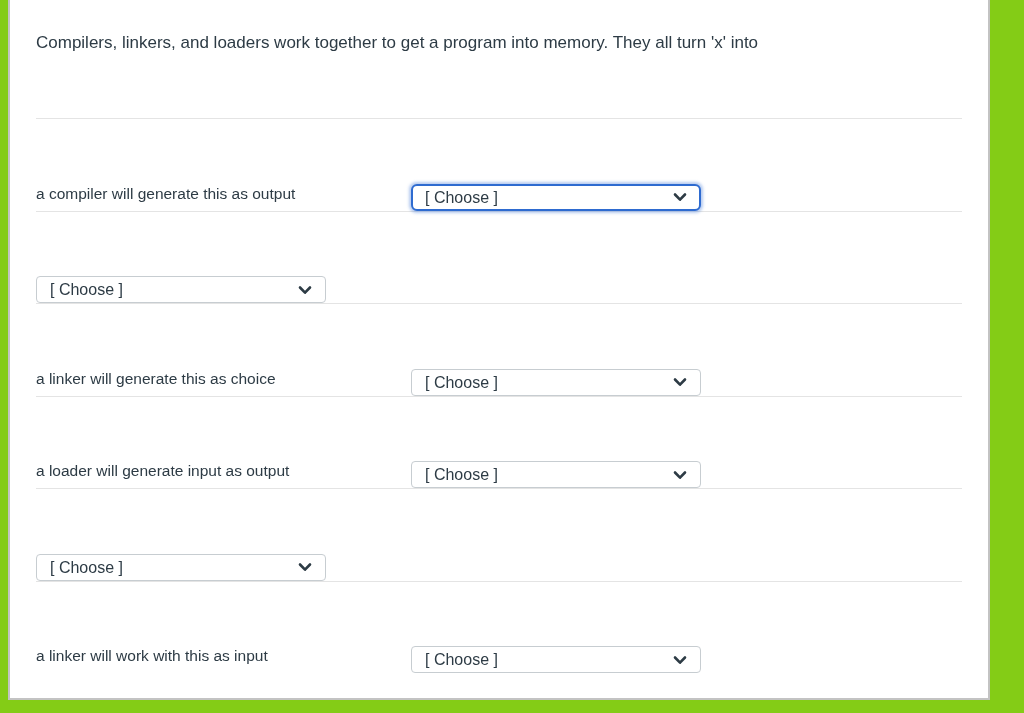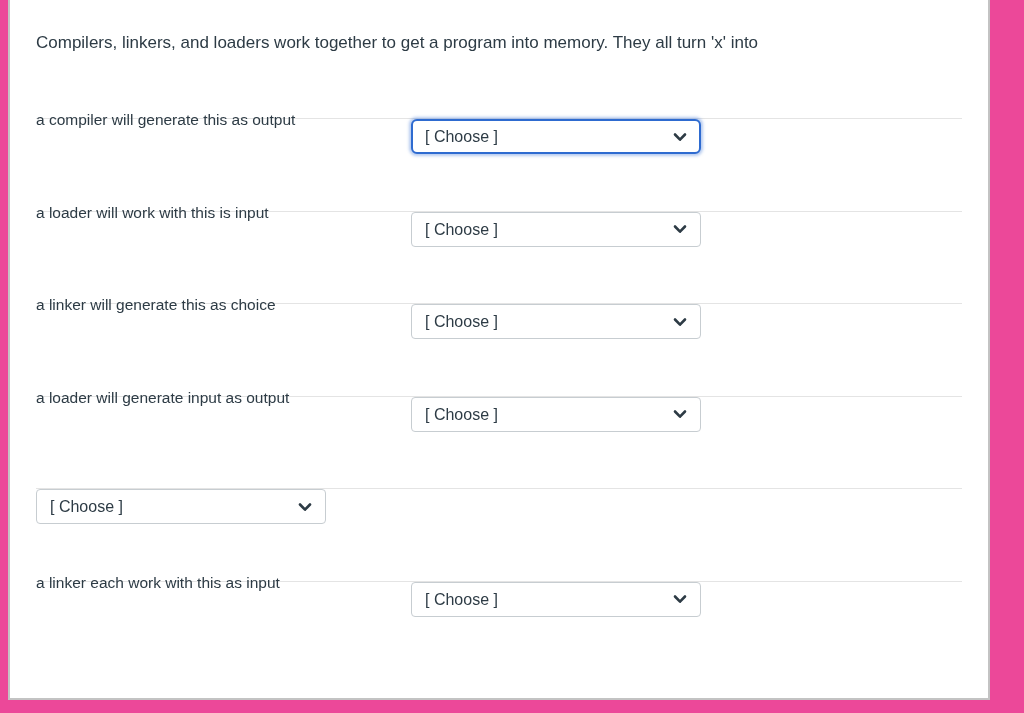--- a/index.html
+++ b/index.html
@@ -5,21 +5,21 @@
   html, body {
     margin: 0;
     padding: 0;
     background: #ffffff;
     font-family: "Liberation Sans", "DejaVu Sans", sans-serif;
   }
   .page {
     width: 1024px;
     height: 713px;
     position: relative;
-    background: #ec4899;
+    background: #84cc16;
     overflow: hidden;
   }
   .question-card {
     position: absolute;
     left: 8px;
     top: 0;
     width: 982px;
     height: 700px;
     box-sizing: border-box;
     background: #ffffff;
@@ -35,21 +35,21 @@
     line-height: 32px;
   }
   .question-text .qline {
     white-space: pre-wrap;
   }
   .rows {
     margin: 0 26px;
   }
   .qrow {
     display: flex;
-    align-items: flex-start;
+    align-items: flex-end;
     height: 92.5px;
     box-sizing: border-box;
     border-top: 1px solid #e4e4e4;
   }
   .qrow-label {
     width: 375px;
     flex: 0 0 375px;
     color: #2d3b45;
     font-size: 15.5px;
     position: relative;
@@ -57,21 +57,21 @@
   }
   .select-wrap {
     position: relative;
     display: inline-block;
   }
   select.choose {
     appearance: none;
     -webkit-appearance: none;
     -moz-appearance: none;
     width: 290px;
-    height: 35px;
+    height: 27px;
     box-sizing: border-box;
     background: #ffffff;
     border: 1px solid #c7cdd1;
     border-radius: 4px;
     color: #2d3b45;
     font-size: 16px;
     padding: 0 36px 0 13px;
     font-family: "Liberation Sans", "DejaVu Sans", sans-serif;
     cursor: pointer;
   }
@@ -112,21 +112,20 @@
           </select>
           <span class="chevron">
             <svg width="16" height="16" viewBox="0 0 16 16">
                 <path d="M3 5.5 L8 10.7 L13 5.5" fill="none" stroke="#2d3b45" stroke-width="2.6" stroke-linecap="round" stroke-linejoin="round"></path>
               </svg>
           </span>
         </div>
       </div>
 
       <div class="qrow">
-        <div class="qrow-label">a loader will work with this is input</div>
         <div class="select-wrap">
           <select class="choose">
             <option>[ Choose ]</option>
           </select>
           <span class="chevron">
             <svg width="16" height="16" viewBox="0 0 16 16">
                 <path d="M3 5.5 L8 10.7 L13 5.5" fill="none" stroke="#2d3b45" stroke-width="2.6" stroke-linecap="round" stroke-linejoin="round"></path>
               </svg>
           </span>
         </div>
@@ -167,21 +166,21 @@
           </select>
           <span class="chevron">
             <svg width="16" height="16" viewBox="0 0 16 16">
                 <path d="M3 5.5 L8 10.7 L13 5.5" fill="none" stroke="#2d3b45" stroke-width="2.6" stroke-linecap="round" stroke-linejoin="round"></path>
               </svg>
           </span>
         </div>
       </div>
 
       <div class="qrow">
-        <div class="qrow-label">a linker each work with this as input</div>
+        <div class="qrow-label">a linker will work with this as input</div>
         <div class="select-wrap">
           <select class="choose">
             <option>[ Choose ]</option>
           </select>
           <span class="chevron">
             <svg width="16" height="16" viewBox="0 0 16 16">
                 <path d="M3 5.5 L8 10.7 L13 5.5" fill="none" stroke="#2d3b45" stroke-width="2.6" stroke-linecap="round" stroke-linejoin="round"></path>
               </svg>
           </span>
         </div>

